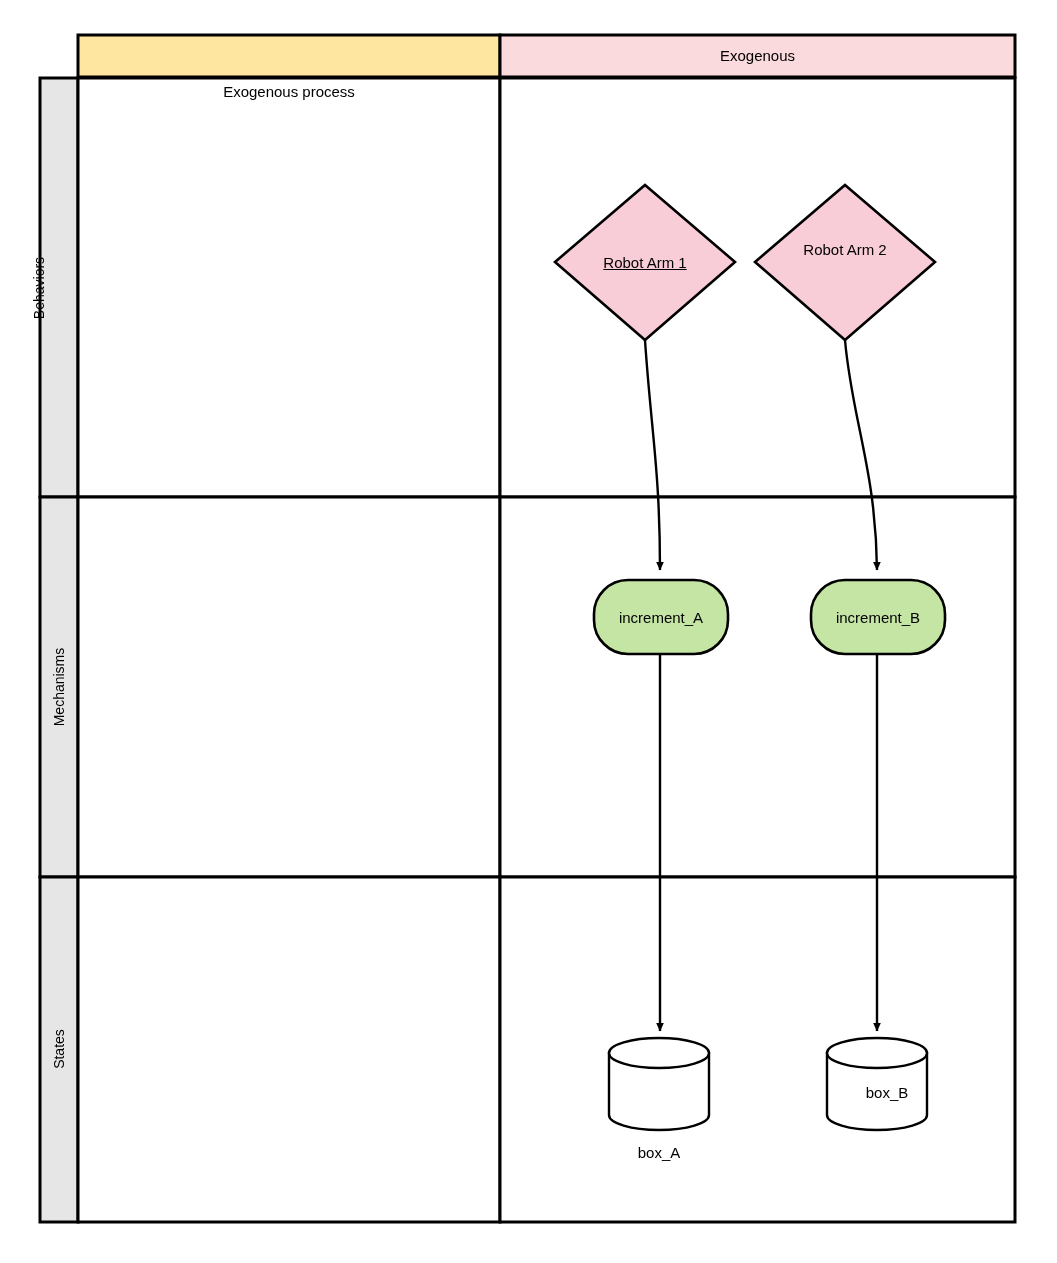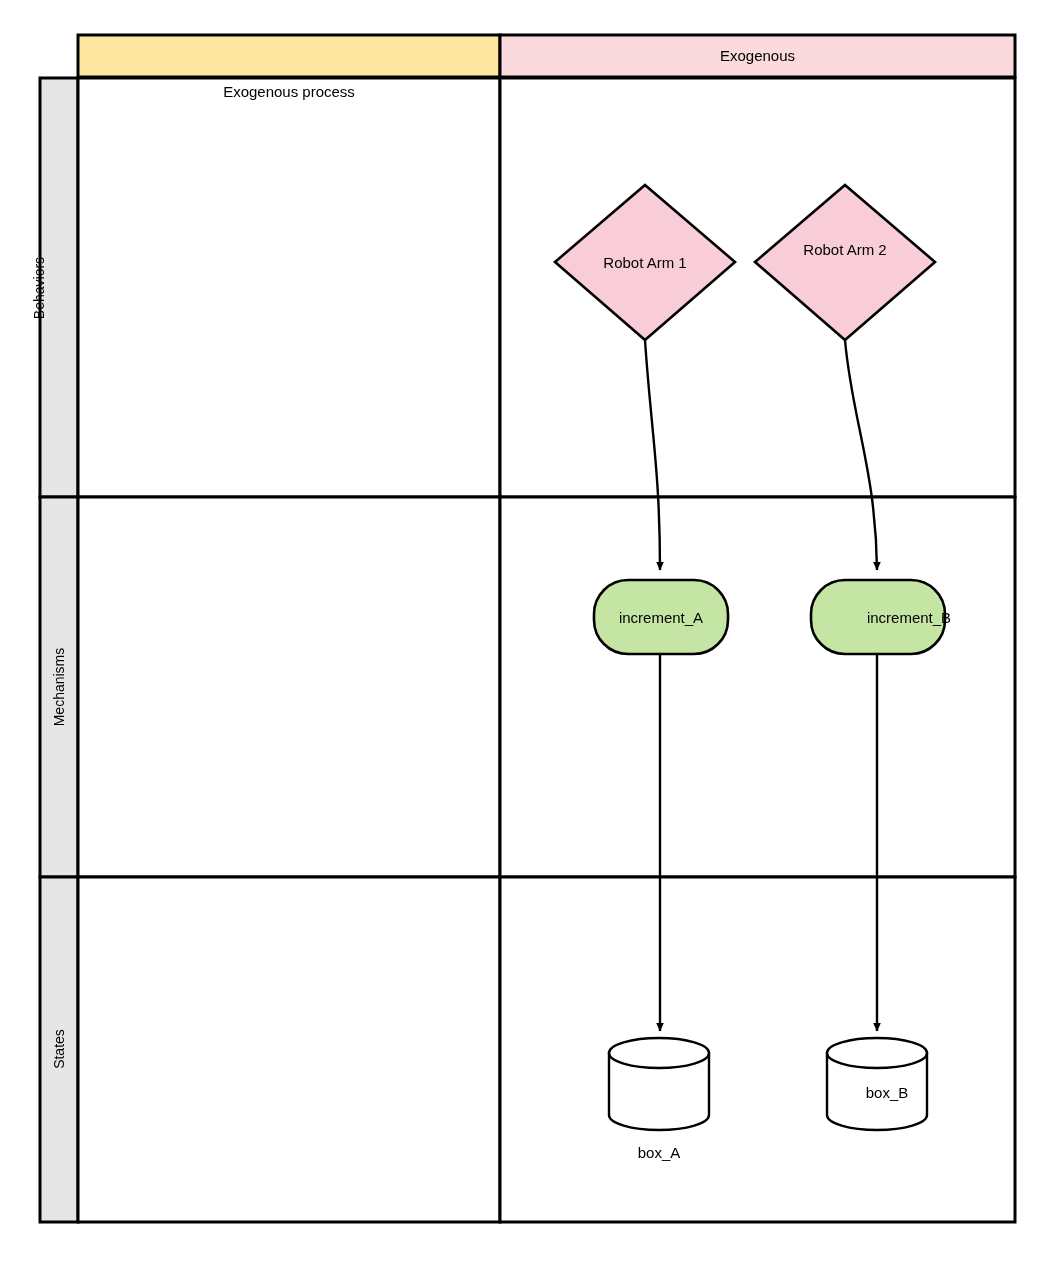--- a/index.html
+++ b/index.html
@@ -113,20 +113,20 @@
     </g>
   </svg>
 
   <div class="header-label" style="left:78px; top:48px; width:422px;margin-top:36px;">Exogenous process</div>
   <div class="header-label" style="left:500px; top:48px; width:515px;">Exogenous</div>
 
   <div class="rotated-label" style="left:-41px; top:281px; width:160px;">Behaviors</div>
   <div class="rotated-label" style="left:-21px; top:680px; width:160px;">Mechanisms</div>
   <div class="rotated-label" style="left:-21px; top:1042px; width:160px;">States</div>
 
-  <div class="node-label" style="left:555px; top:255px; width:180px;">Robot Arm 1</div>
+  <div class="node-label" style="left:555px; top:255px; width:180px;text-decoration:underline;">Robot Arm 1</div>
   <div class="node-label" style="left:755px; top:242px; width:180px;">Robot Arm 2</div>
   <div class="node-label" style="left:594px; top:610px; width:134px;text-align:center;">increment_A</div>
-  <div class="node-label" style="left:811px; top:610px; width:134px;padding-left:31px;">increment_B</div>
+  <div class="node-label" style="left:811px; top:610px; width:134px;">increment_B</div>
   <div class="node-label" style="left:609px; top:1145px; width:100px;">box_A</div>
   <div class="node-label" style="left:827px; top:1085px; width:120px;">box_B</div>
 
 </div>
 
 </body></html>

